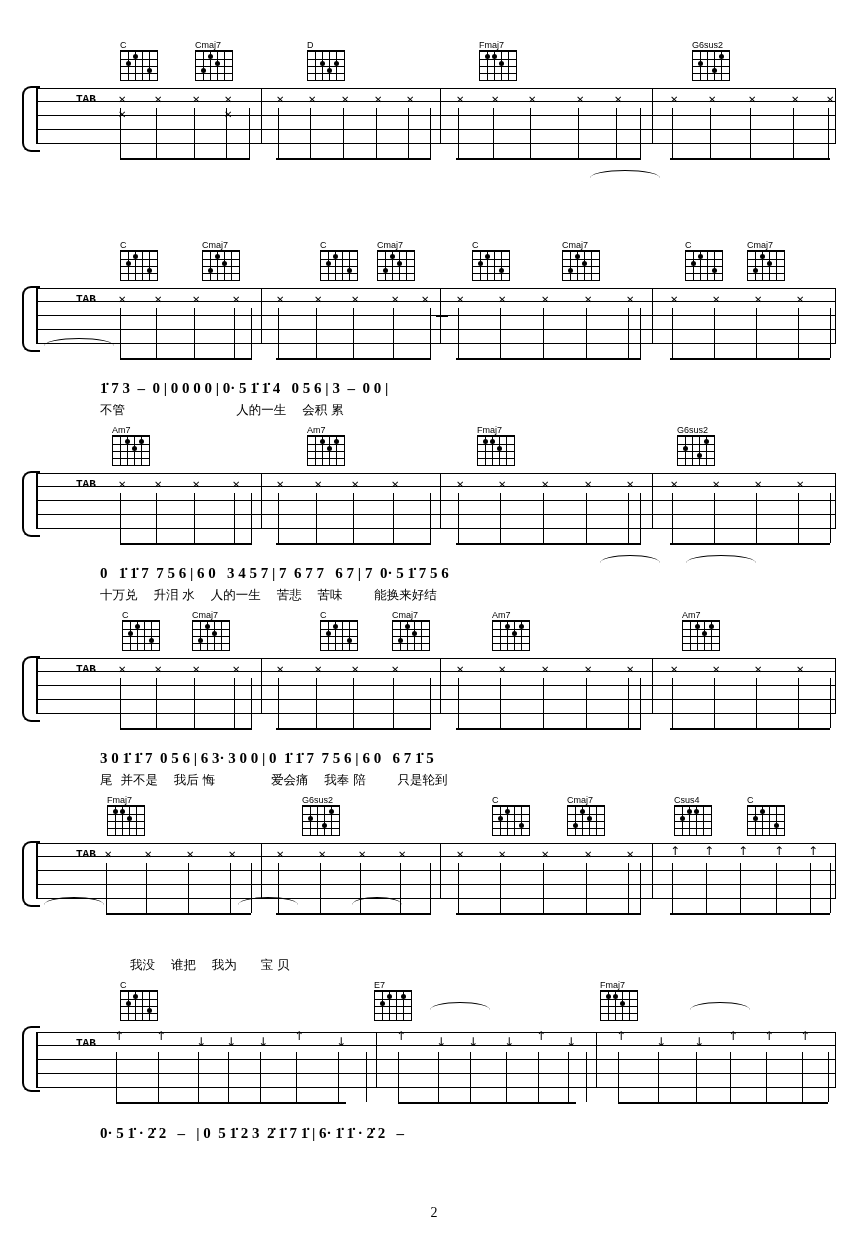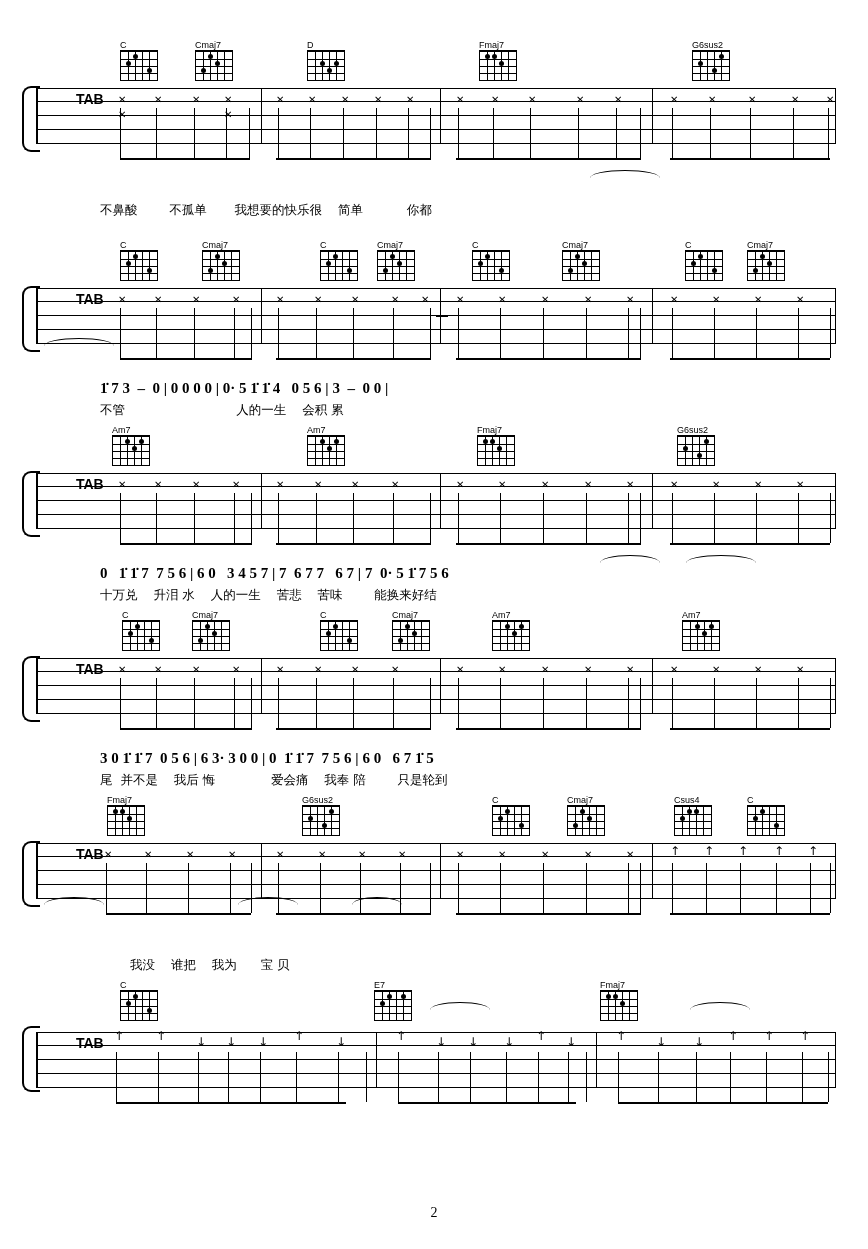--- a/index.html
+++ b/index.html
@@ -14,21 +14,21 @@
   .staff .line.l1{top:13px;}
   .staff .line.l2{top:27px;}
   .staff .line.l3{top:41px;}
   .staff .line.l4{top:55px;}
   .staff .bar{position:absolute;top:0;width:1px;height:56px;background:#000;}
   .staff .bar.thick{width:2px;}
 
   
   .brace{position:absolute;left:22px;width:16px;height:62px;border-left:2px solid #000;border-top:2px solid #000;border-bottom:2px solid #000;border-radius:9px 0 0 9px;}
 
-  .tabword{position:absolute;left:40px;font-family:Liberation Sans, sans-serif;font-weight:bold;font-size:14px;line-height:11px;letter-spacing:0px;}
+  .tabword{position:absolute;left:40px;font-family:Liberation Mono, monospace;font-weight:bold;font-size:11px;line-height:11px;letter-spacing:0px;}
   .tabword span{display:block;}
 
   
   .chord{position:absolute;width:46px;}
   .chord .cname{font-family:"Liberation Sans",sans-serif;font-size:9px;text-align:left;margin-left:2px;line-height:10px;}
   .chord .grid{position:relative;width:36px;height:28px;margin-left:2px;border:1px solid #000;border-top:2px solid #000;}
   .chord .grid .v{position:absolute;top:0;width:1px;height:100%;background:#000;}
   .chord .grid .h{position:absolute;left:0;width:100%;height:1px;background:#000;}
   .chord .dot{position:absolute;width:5px;height:5px;border-radius:50%;background:#000;}
 
@@ -187,21 +187,20 @@
       <div class="stem" style="left:580px;top:20px;height:50px"></div>
       <div class="stem" style="left:604px;top:20px;height:50px"></div>
       <div class="stem" style="left:636px;top:20px;height:50px"></div>
       <div class="stem" style="left:674px;top:20px;height:50px"></div>
       <div class="stem" style="left:714px;top:20px;height:50px"></div>
       <div class="stem" style="left:757px;top:20px;height:50px"></div>
       <div class="stem" style="left:792px;top:20px;height:50px"></div>
     </div>
 
     <div class="slur" style="left:590px;top:130px;width:70px;"></div>
-    <div class="lyric" style="left:100px;top:162px;">不鼻酸        不孤单       我想要的快乐很    简单           你都</div>
   </div>
 
   <div class="system" style="top:240px;height:175px;">
     <div class="brace" style="top:46px;"></div>
 
     <div class="chord" style="left:118px;top:0px;">
       <div class="cname">C</div>
       <div class="grid">
           <div class="v" style="left:7px"></div>
           <div class="v" style="left:14px"></div>
@@ -933,16 +932,17 @@
       <div class="stem" style="left:622px;top:20px;height:50px"></div>
       <div class="stem" style="left:660px;top:20px;height:50px"></div>
       <div class="stem" style="left:694px;top:20px;height:50px"></div>
       <div class="stem" style="left:730px;top:20px;height:50px"></div>
       <div class="stem" style="left:766px;top:20px;height:50px"></div>
       <div class="stem" style="left:792px;top:20px;height:50px"></div>
     </div>
 
     <div class="slur" style="left:430px;top:22px;width:60px;"></div>
     <div class="slur" style="left:690px;top:22px;width:60px;"></div>
+    <div class="numline" style="left:100px;top:145px;">0· 5 1̇ · 2̇ 2   –   | 0  5 1̇ 2 3  2̇ 1̇ 7 1̇ | 6· 1̇ 1̇ · 2̇ 2   –</div>
   </div>
 
   <div class="pagenum" style="top:1205px;">2</div>
 </div>
 
 </body></html>

